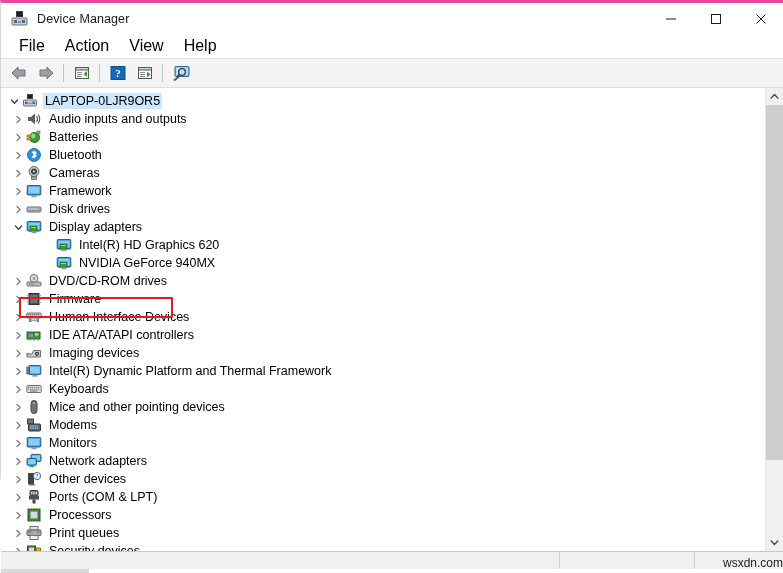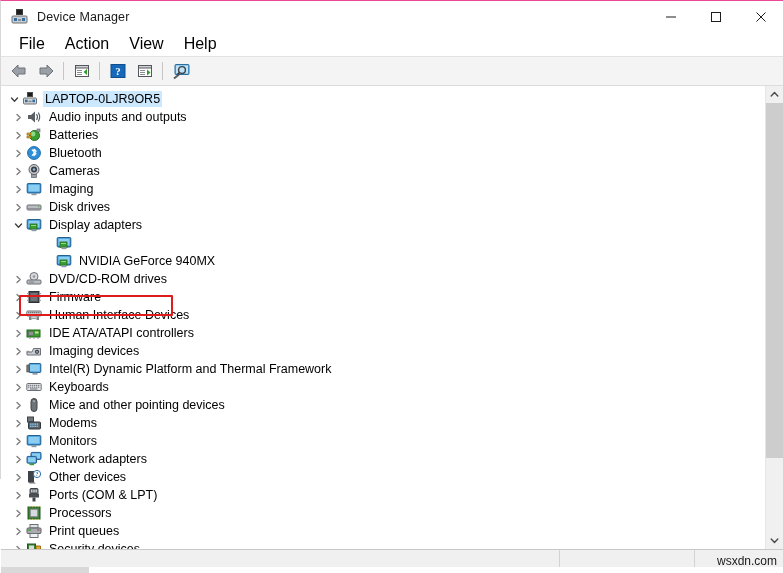--- a/index.html
+++ b/index.html
@@ -16,21 +16,21 @@
   }
 
   #app-window {
     position: absolute;
     left: 0; top: 0;
     width: 783px;
     height: 479px;
     background: #ffffff;
     box-sizing: border-box;
     border-left: 1px solid #d8d8d8;
-    border-top: 1px solid #ec4899;
+    border-top: 3px solid #ec4899;
   }
 
   
   #title-bar {
     position: relative;
     height: 31px;
     background: #ffffff;
     display: flex;
     align-items: center;
   }
@@ -213,21 +213,21 @@
   .sb-cell {
     height: 22px;
     display: flex;
     align-items: center;
     font-size: 12px;
     color: #1a1a1a;
     box-sizing: border-box;
   }
   #sb-cell-main { flex: 1 1 auto; border-right: 1px solid #d2d2d2; }
   #sb-cell-mid  { width: 135px; border-right: 1px solid #d2d2d2; }
-  #sb-cell-right{ width: 88px; justify-content: flex-end; padding-right: 6px; }
+  #sb-cell-right{ width: 88px; justify-content: flex-end; }
 
   #outer-bottom-strip {
     position: absolute;
     left: 0;
     top: 566px;
     width: 783px;
     height: 7px;
     background: #ffffff;
   }
   #taskbar-nub {
@@ -430,21 +430,21 @@
                 <path d="M3 1.5 L6.2 4.5 L3 7.5" fill="none" stroke="#7a7a7a" stroke-width="1.3" stroke-linecap="round" stroke-linejoin="round"></path>
               </svg>
           </span>
           <span class="ico">
             <svg width="16" height="16" viewBox="0 0 16 16">
               <rect x="1.2" y="2.5" width="13.6" height="9.5" rx="1" fill="#2f8fd8" stroke="#255f8c"></rect>
               <rect x="2.4" y="3.6" width="11.2" height="7" fill="#8ccdf2"></rect>
               <rect x="5.5" y="12.2" width="5" height="2" fill="#8a9aa6"></rect>
             </svg>
           </span>
-          <span class="lbl">Imaging</span>
+          <span class="lbl">Framework</span>
         </div>
 
         <div class="tree-row lvl1">
           <span class="expander">
             <svg width="9" height="9" viewBox="0 0 9 9">
                 <path d="M3 1.5 L6.2 4.5 L3 7.5" fill="none" stroke="#7a7a7a" stroke-width="1.3" stroke-linecap="round" stroke-linejoin="round"></path>
               </svg>
           </span>
           <span class="ico">
             <svg width="16" height="16" viewBox="0 0 16 16">
@@ -477,20 +477,21 @@
         <div class="tree-row lvl2">
           <span class="ico">
             <svg width="16" height="16" viewBox="0 0 16 16">
               <rect x="1.2" y="2.5" width="13.6" height="9.5" rx="1" fill="#2f8fd8" stroke="#255f8c"></rect>
               <rect x="2.4" y="3.6" width="11.2" height="7" fill="#8ccdf2"></rect>
               <rect x="4" y="7" width="7" height="5.2" fill="#3a9d2f" stroke="#1f6b19" stroke-width=".8"></rect>
               <rect x="5" y="8" width="5" height="1" fill="#8fd98a"></rect>
               <rect x="5.5" y="12.2" width="5" height="2" fill="#8a9aa6"></rect>
             </svg>
           </span>
+          <span class="lbl">Intel(R) HD Graphics 620</span>
         </div>
 
         <div class="tree-row lvl2">
           <span class="ico">
             <svg width="16" height="16" viewBox="0 0 16 16">
               <rect x="1.2" y="2.5" width="13.6" height="9.5" rx="1" fill="#2f8fd8" stroke="#255f8c"></rect>
               <rect x="2.4" y="3.6" width="11.2" height="7" fill="#8ccdf2"></rect>
               <rect x="4" y="7" width="7" height="5.2" fill="#3a9d2f" stroke="#1f6b19" stroke-width=".8"></rect>
               <rect x="5" y="8" width="5" height="1" fill="#8fd98a"></rect>
               <rect x="5.5" y="12.2" width="5" height="2" fill="#8a9aa6"></rect>

